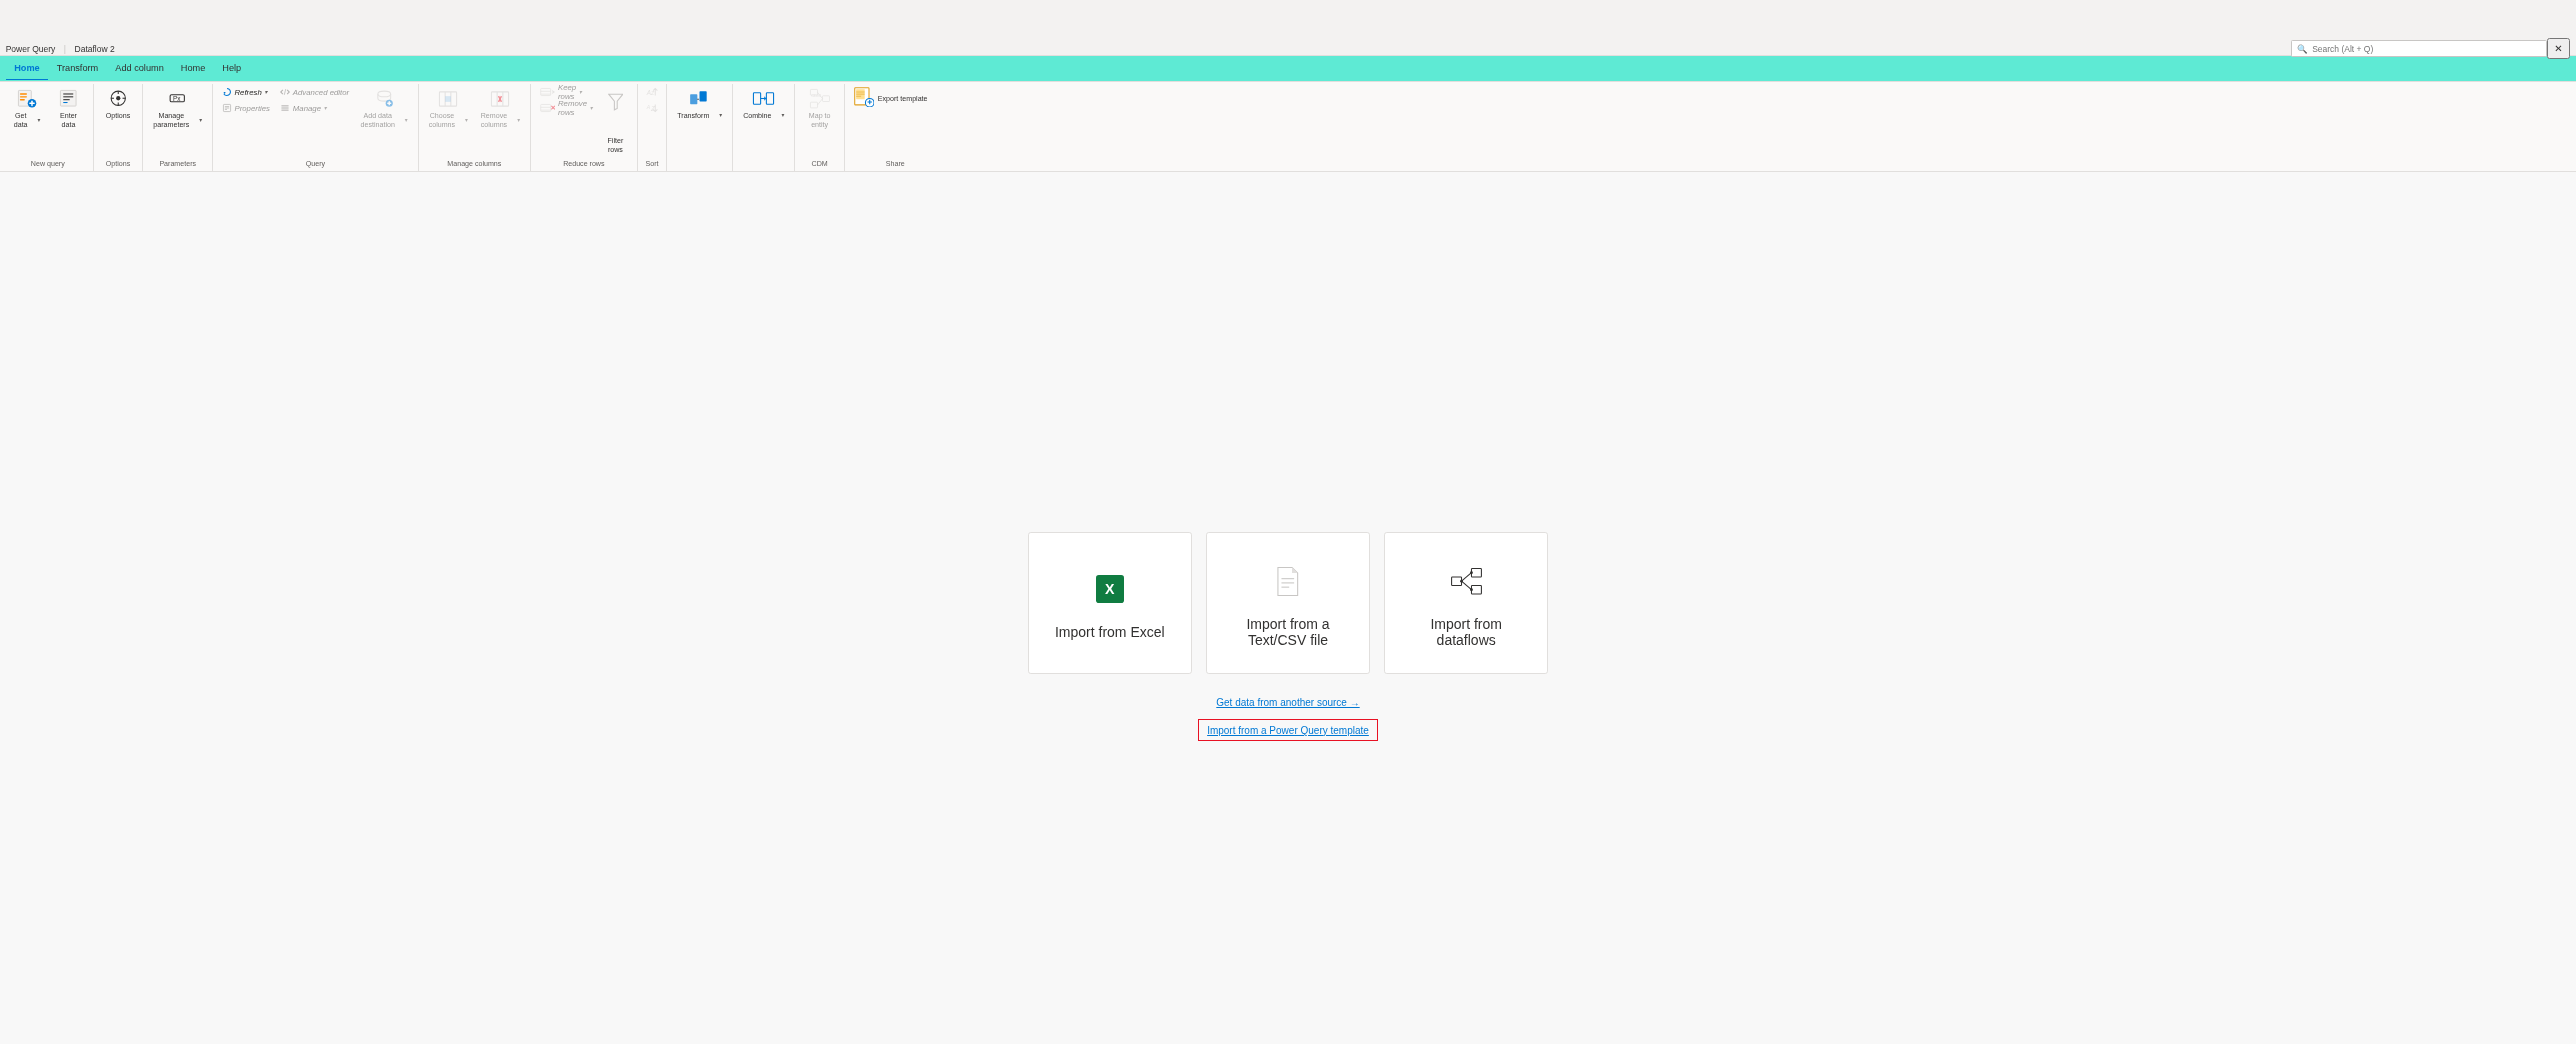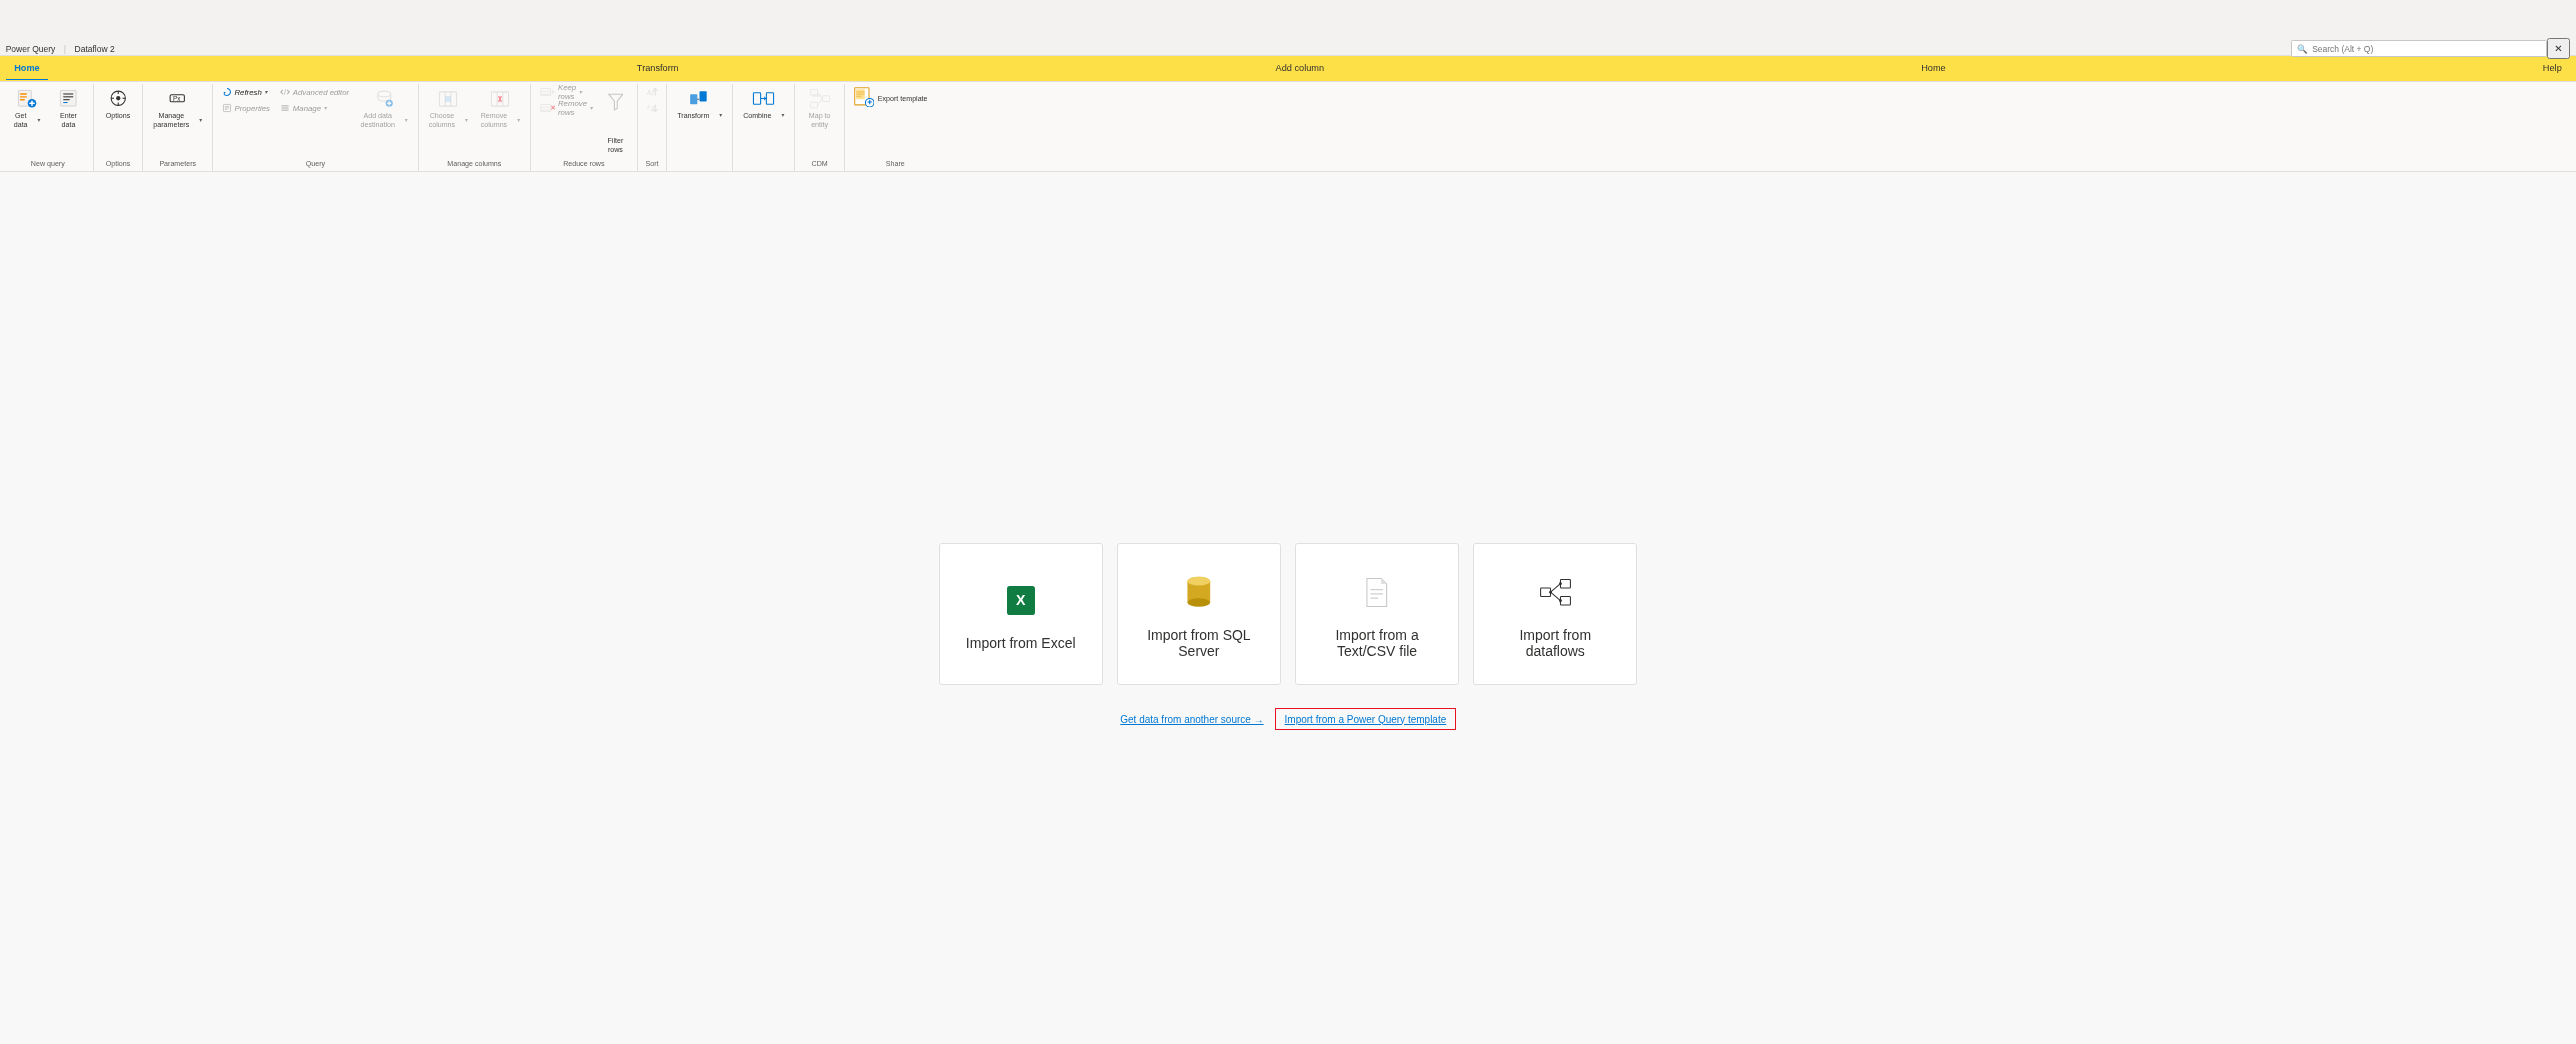--- a/index.html
+++ b/index.html
@@ -60,25 +60,24 @@
       font-size: 10px;
       cursor: pointer;
       padding: 2.8px 5.7px;
       color: #323130;
     }
 
     
     .ribbon-tabs {
       display: flex;
       align-items: center;
-      background: #fde047;
+      background: #5eead4;
       padding: 0 5.7px;
       border-bottom: 0.7px solid #e1dfdd;
       height: 25.6px;
-      justify-content: space-between;
     }
     .ribbon-tab {
       padding: 5.7px 8.5px;
       cursor: pointer;
       font-size: 9.2px;
       color: #323130;
       border-bottom: 1.4px solid transparent;
       margin-bottom: -0.7px;
     }
     .ribbon-tab.active {
@@ -225,21 +224,21 @@
     .import-card-label {
       font-size: 14px;
       color: #323130;
       text-align: center;
       font-weight: 400;
     }
 
     
     .action-links {
       display: flex;
-      flex-direction: row;
+      flex-direction: column;
       align-items: center;
       gap: 11.4px;
     }
     .action-link {
       color: #0078d4;
       text-decoration: underline;
       cursor: pointer;
       font-size: 10px;
     }
     .action-link-highlighted {
@@ -655,31 +654,20 @@
 
   <div class="cards-grid">
 
     <div class="import-card">
       <div class="import-card-icon">
         <div class="excel-icon">X</div>
       </div>
       <div class="import-card-label">Import from Excel</div>
     </div>
 
-    <div class="import-card">
-      <div class="import-card-icon">
-        <svg width="25.6" height="37" viewBox="0 0 36 52">
-          <ellipse cx="18" cy="10" rx="16" ry="6" fill="#e8c040"></ellipse>
-          <rect x="2" y="10" width="32" height="30" fill="#d4a820"></rect>
-          <ellipse cx="18" cy="40" rx="16" ry="6" fill="#b8900a"></ellipse>
-          <ellipse cx="18" cy="10" rx="16" ry="6" fill="#f0d060"></ellipse>
-        </svg>
-      </div>
-      <div class="import-card-label">Import from SQL Server</div>
-    </div>
 
     <div class="import-card">
       <div class="import-card-icon">
         <svg width="25.6" height="31" viewBox="0 0 36 44">
           <path d="M4,2 L24,2 L32,10 L32,42 L4,42 Z" fill="white" stroke="#c8c6c4" stroke-width="1.5"></path>
           <path d="M24,2 L24,10 L32,10 Z" fill="#e1dfdd"></path>
           <line x1="9" y1="18" x2="27" y2="18" stroke="#c8c6c4" stroke-width="1.5"></line>
           <line x1="9" y1="24" x2="27" y2="24" stroke="#c8c6c4" stroke-width="1.5"></line>
           <line x1="9" y1="30" x2="20" y2="30" stroke="#c8c6c4" stroke-width="1.5"></line>
         </svg>

